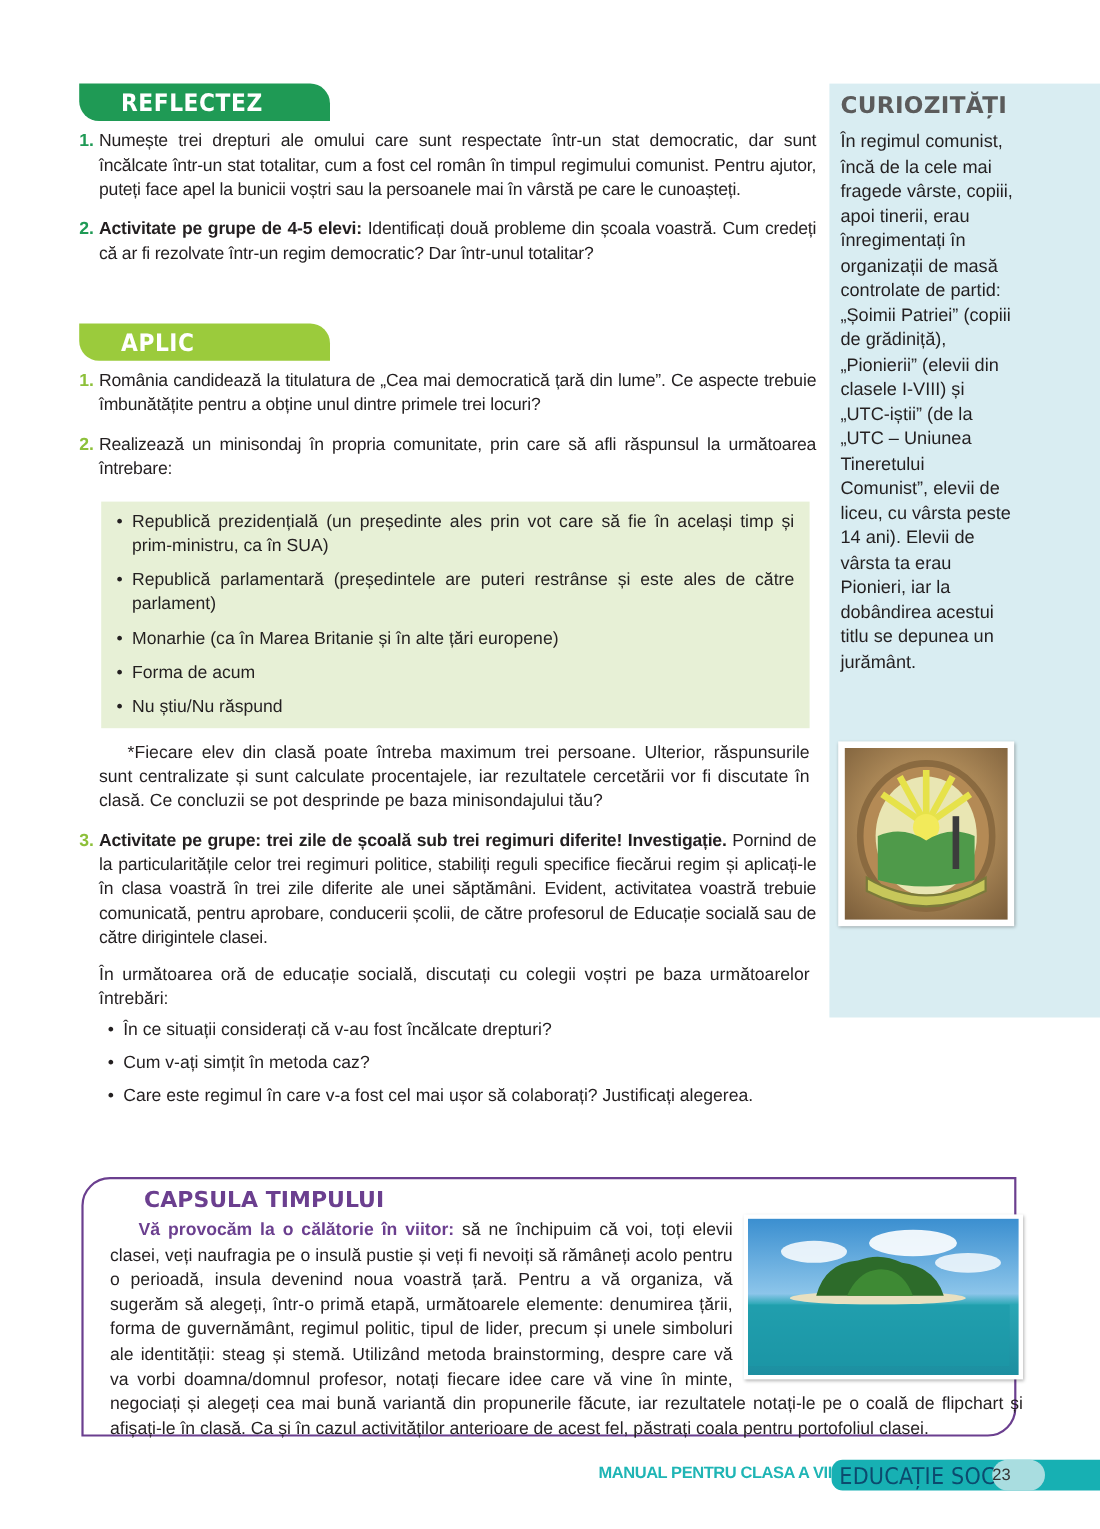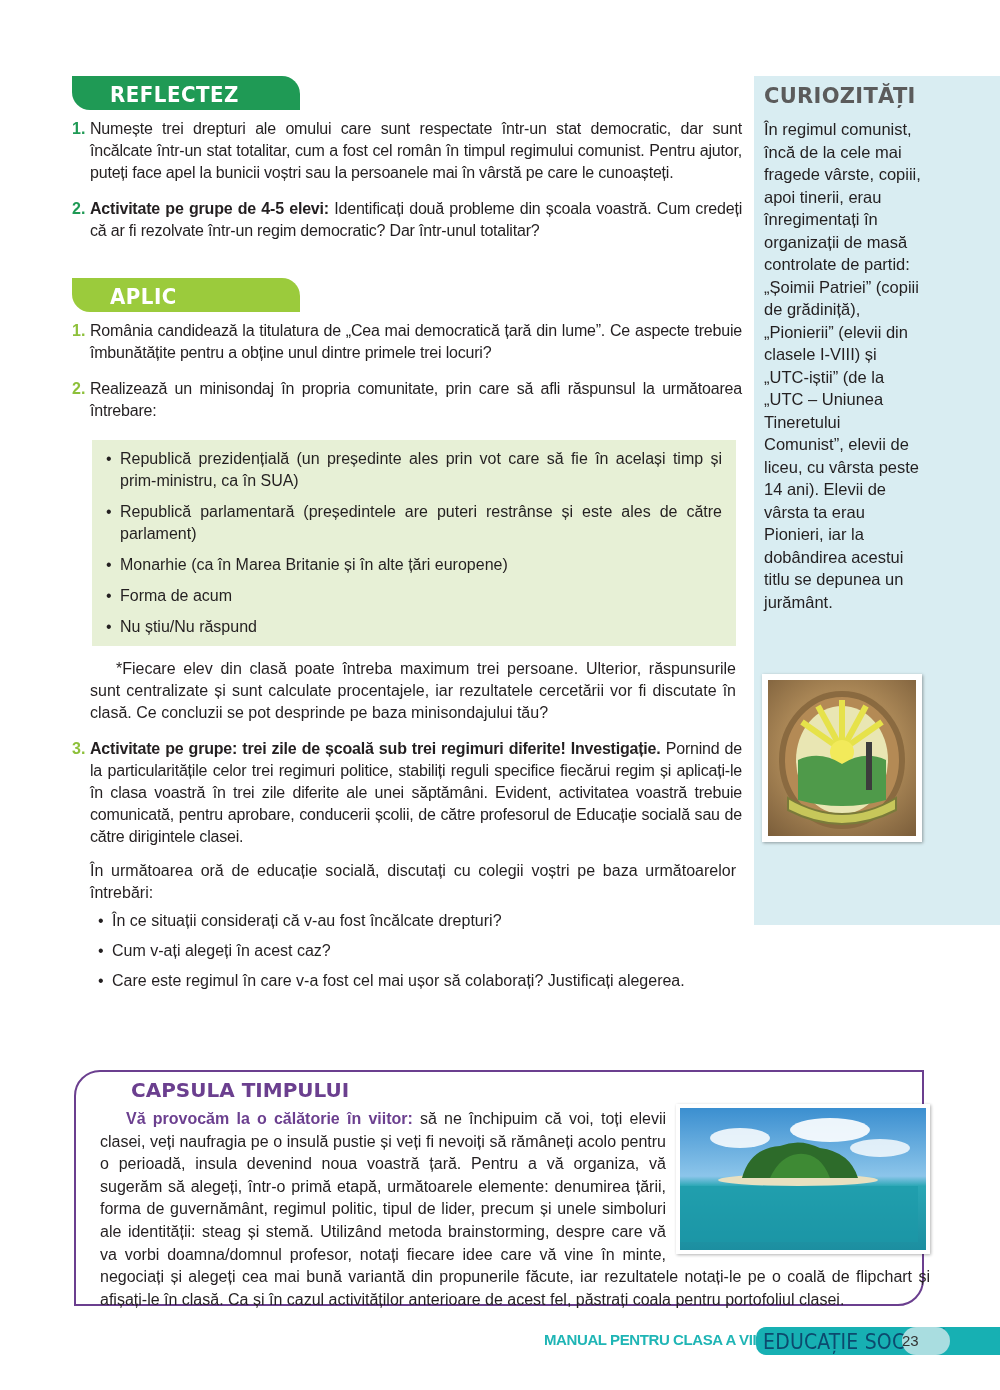--- a/index.html
+++ b/index.html
@@ -111,21 +111,21 @@
     <div class="item">
       <span class="num g">1.</span>
       <span class="txt">Numește trei drepturi ale omului care sunt respectate într-un stat democratic, dar sunt încălcate într-un stat totalitar, cum a fost cel român în timpul regimului comunist. Pentru ajutor, puteți face apel la bunicii voștri sau la persoanele mai în vârstă pe care le cunoașteți.</span>
     </div>
     <div class="item" style="margin-top:14px">
       <span class="num g">2.</span>
       <span class="txt"><b class="lead">Activitate pe grupe de 4-5 elevi:</b><span> Identificați două probleme din școala voastră. Cum credeți că ar fi rezolvate într-un regim democratic? Dar într-unul totalitar?</span></span>
     </div>
   </div>
 
-  <div class="section-head head-lime" style="margin-top:36px">APLIC</div>
+  <div class="section-head head-lime" style="margin-top:52px">APLIC</div>
   <div style="margin-top:8px">
     <div class="item">
       <span class="num l">1.</span>
       <span class="txt">România candidează la titulatura de „Cea mai democratică țară din lume”. Ce aspecte trebuie îmbunătățite pentru a obține unul dintre primele trei locuri?</span>
     </div>
     <div class="item" style="margin-top:14px">
       <span class="num l">2.</span>
       <span class="txt">Realizează un minisondaj în propria comunitate, prin care să afli răspunsul la următoarea întrebare:</span>
     </div>
   </div>
@@ -161,21 +161,21 @@
   </div>
 
   <div class="para">În următoarea oră de educație socială, discutați cu colegii voștri pe baza următoarelor întrebări:</div>
   <div class="qlist">
     <div class="bul">
         <span class="dot">•</span>
         <span>În ce situații considerați că v-au fost încălcate drepturi?</span>
       </div>
     <div class="bul">
         <span class="dot">•</span>
-        <span>Cum v-ați alegeți în acest caz?</span>
+        <span>Cum v-ați simțit în metoda caz?</span>
       </div>
     <div class="bul">
         <span class="dot">•</span>
         <span>Care este regimul în care v-a fost cel mai ușor să colaborați? Justificați alegerea.</span>
       </div>
   </div>
 </div>
 
 <div class="sidebar">
   <h2>CURIOZITĂȚI</h2>

